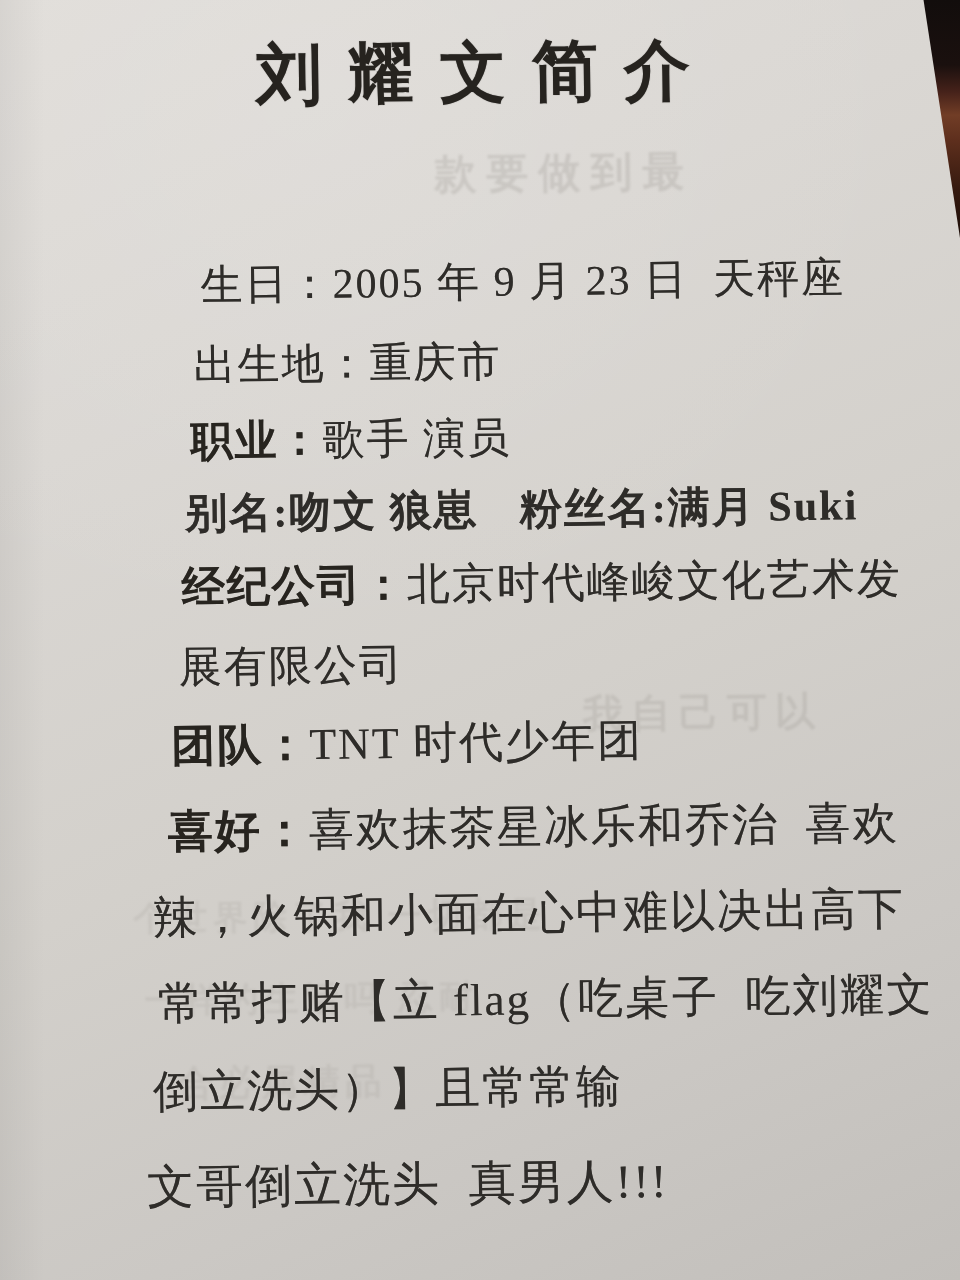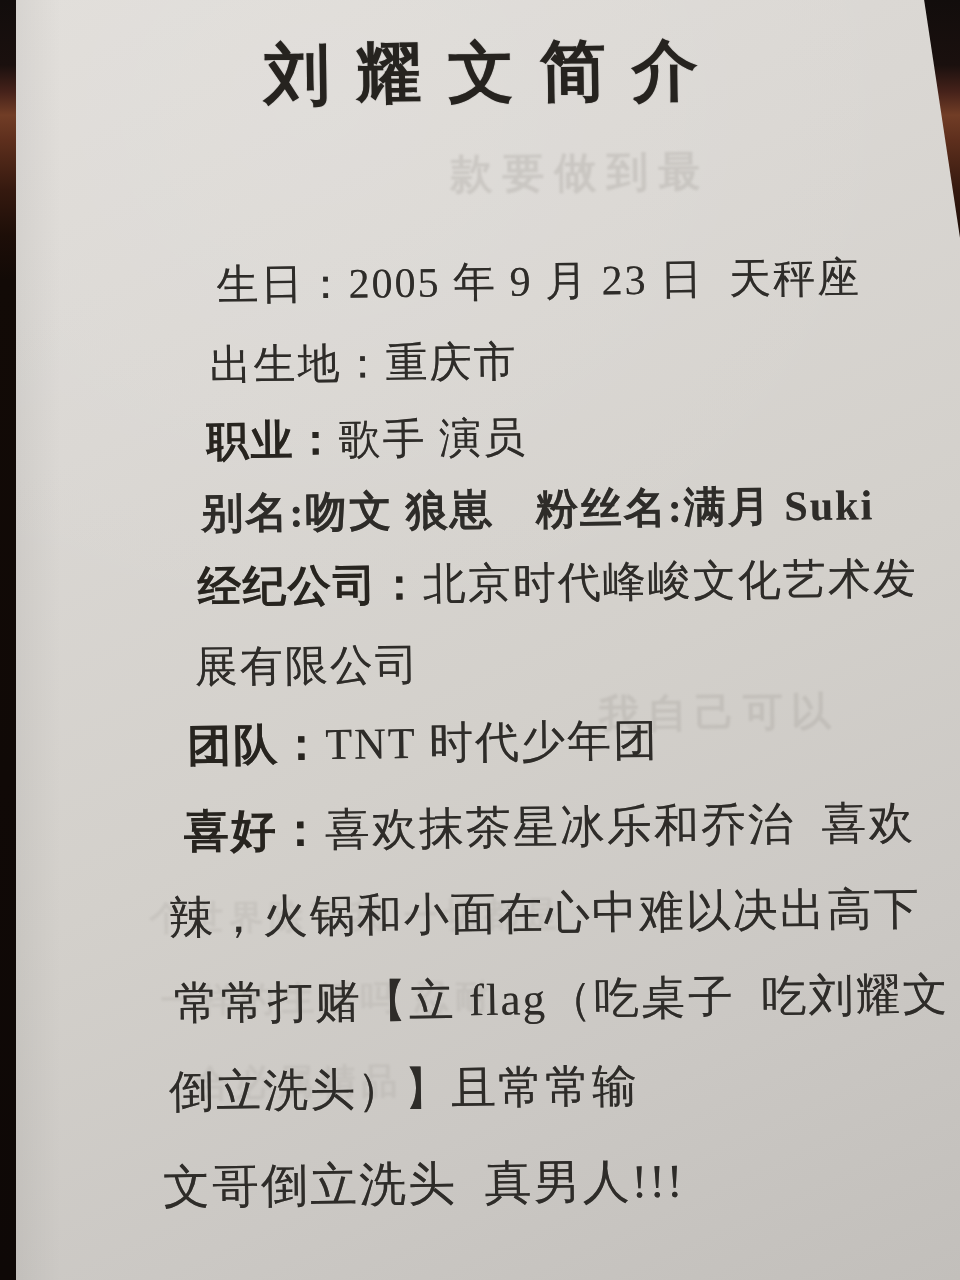--- a/index.html
+++ b/index.html
@@ -16,21 +16,20 @@
       #5e2f1d 140px,#35190f 190px,#1d0e08 235px,#120a06 280px,#0e0806 100%);
   }
   
   .paper{
     position:absolute;inset:0;
     clip-path:polygon(0 0,96.2% 0,100% 18.6%,100% 100%,0 100%);
     background:
       radial-gradient(120% 80% at 32% 8%, rgba(255,255,255,0.10), rgba(255,255,255,0) 55%),
       linear-gradient(90deg, rgba(0,0,0,0.05) 0, rgba(0,0,0,0) 45px),
       linear-gradient(155deg,#e0ddd9 0%,#dad7d3 28%,#d3d0cb 55%,#cbc8c4 78%,#c2bfbb 100%);
-    margin-left: 16px;
   }
   .content{
     position:absolute;inset:0;
     transform:rotate(-0.7deg);
     color:#2e2c29;
   }
   .title{
     position:absolute;top:28px;left:0;width:100%;
     text-align:center;font-size:66px;font-weight:700;
     letter-spacing:26px;text-indent:26px;color:#26231f;

